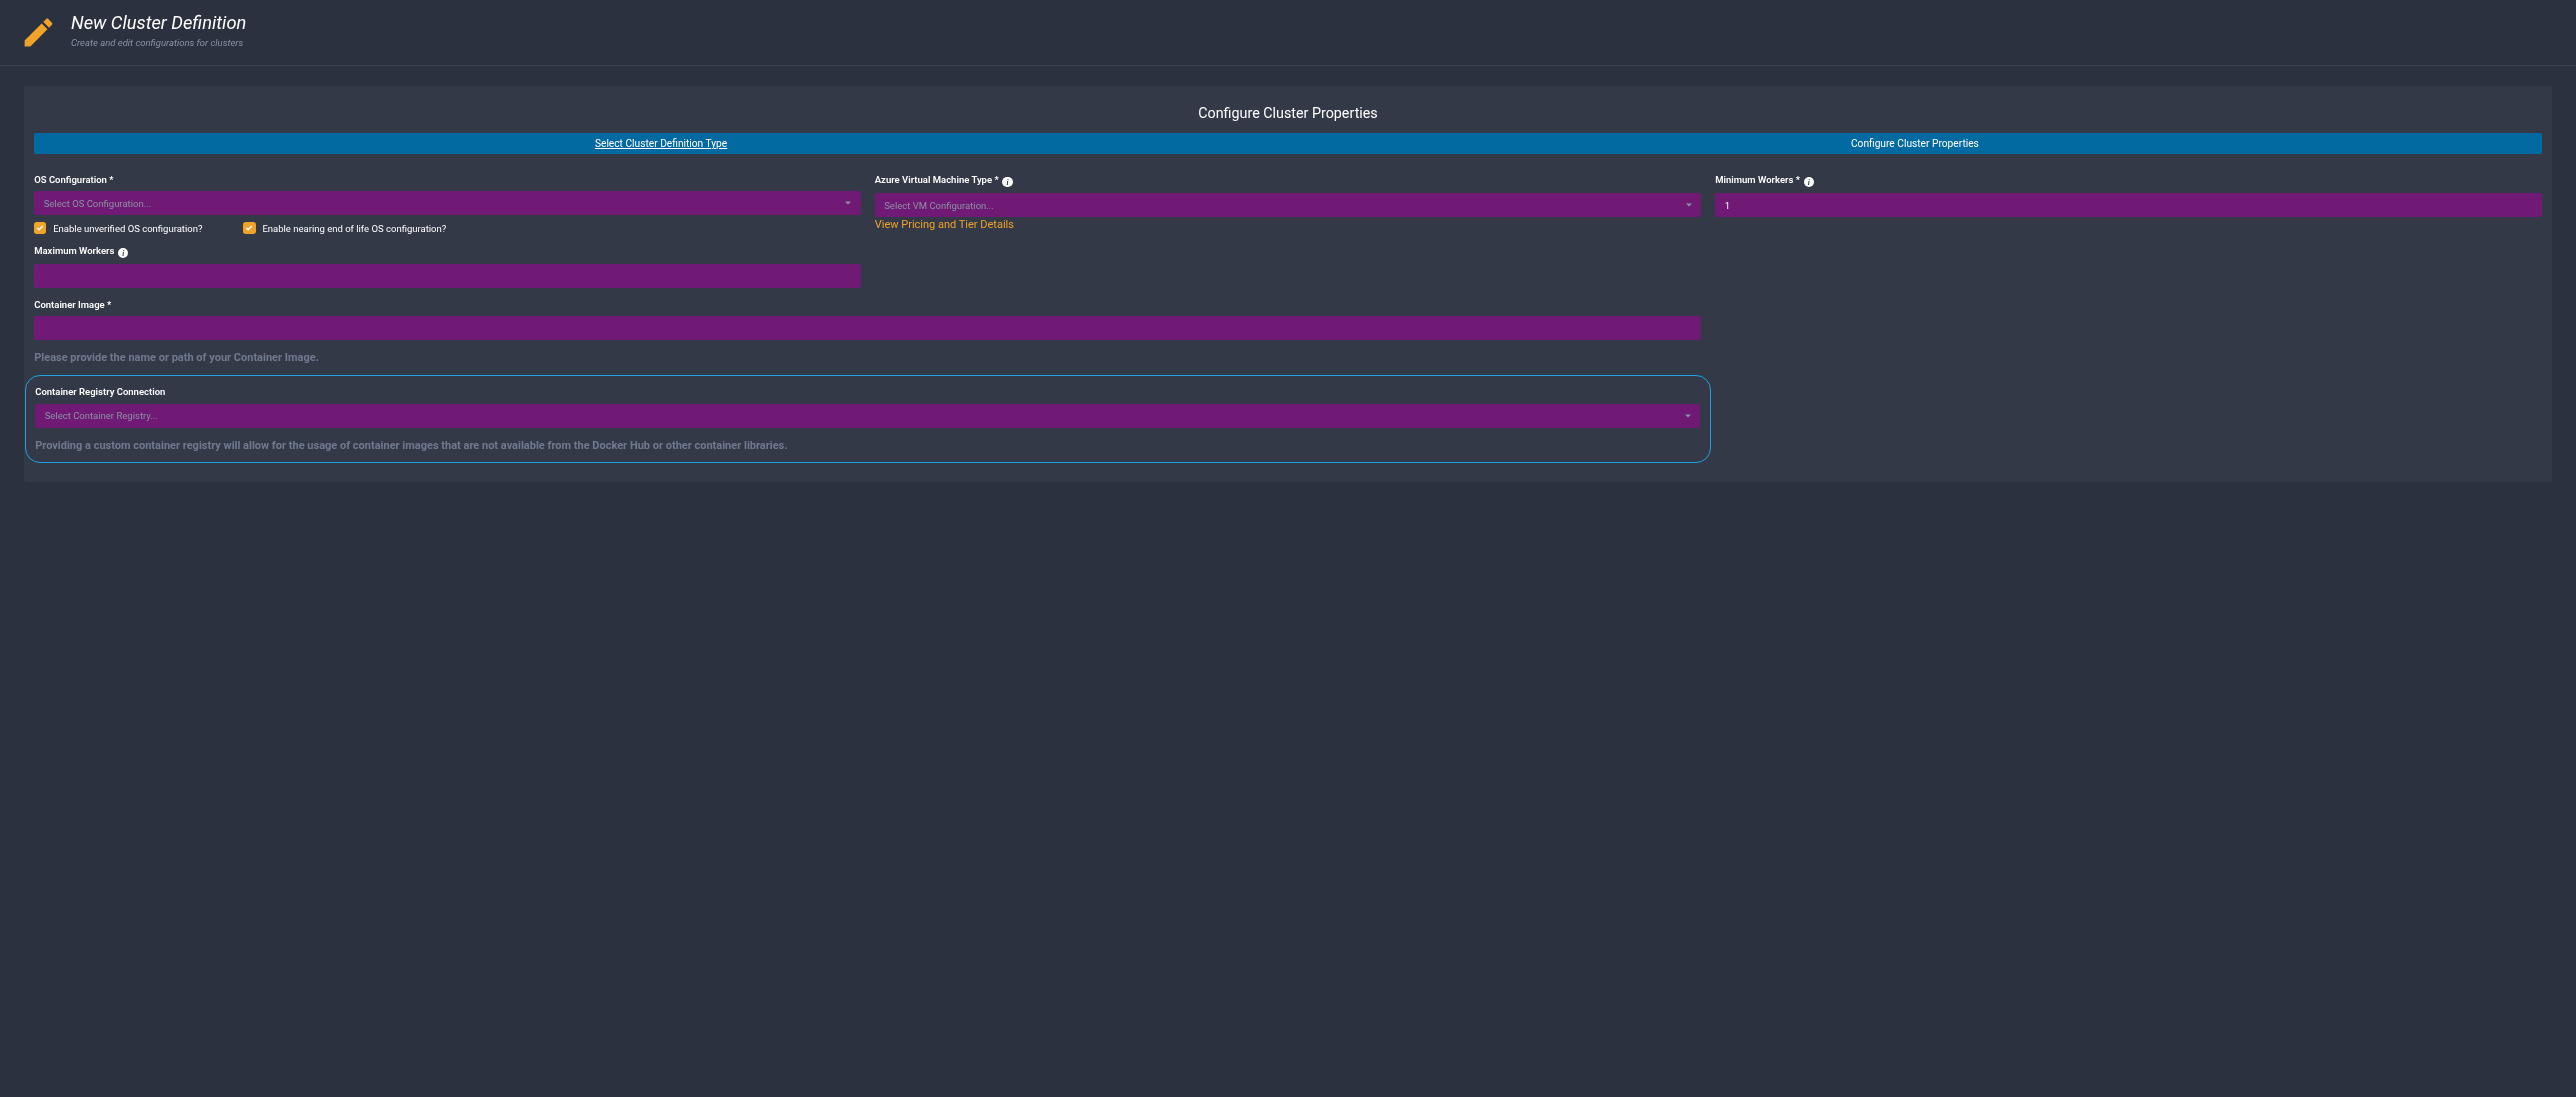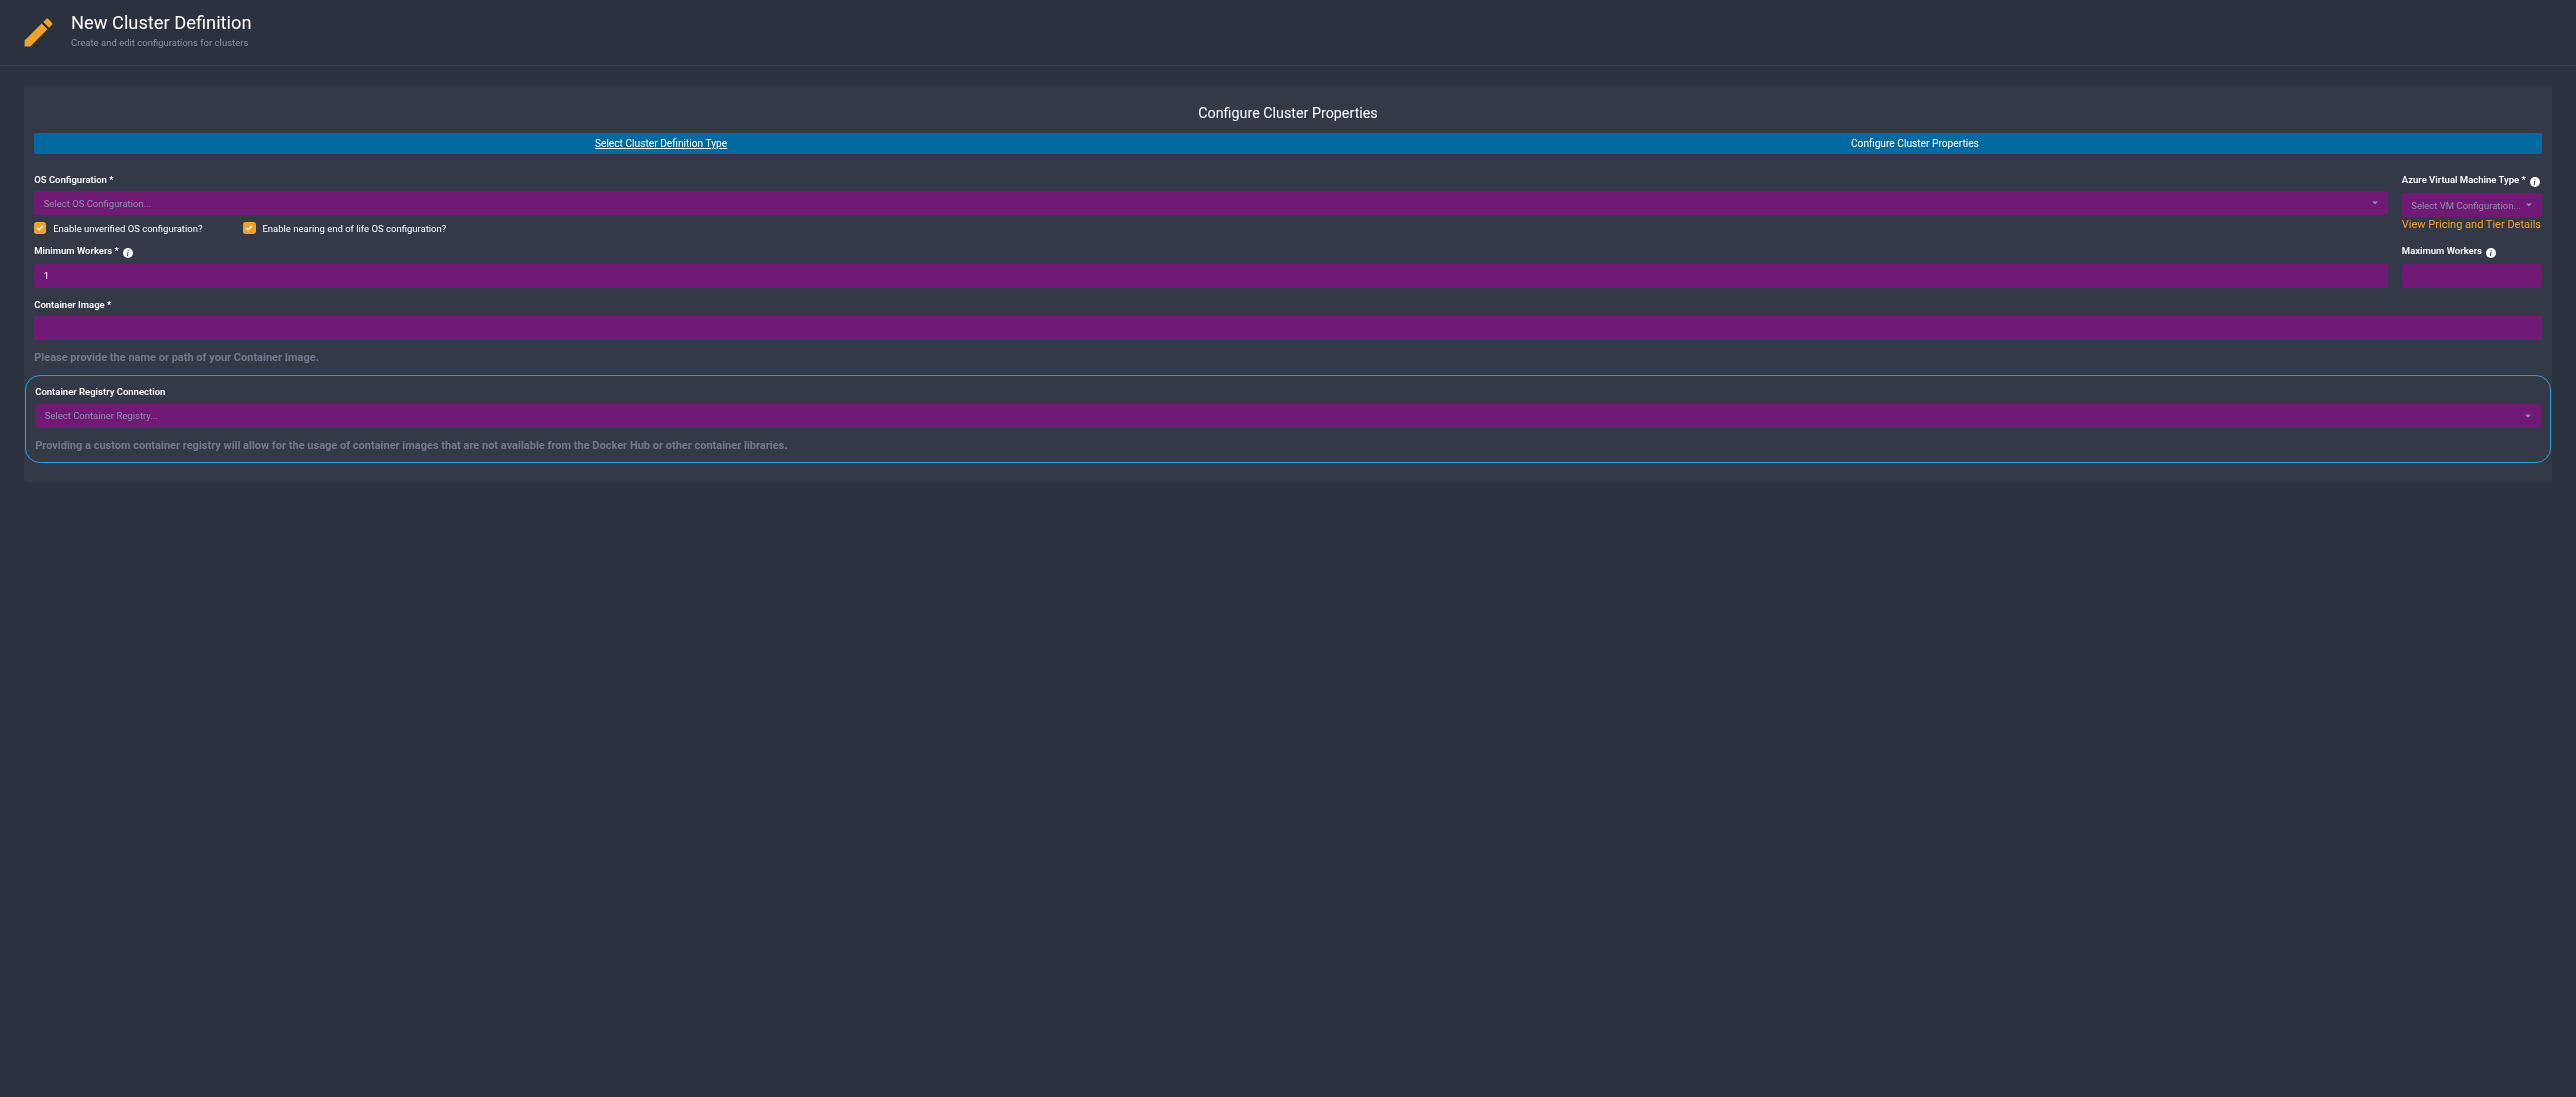--- a/index.html
+++ b/index.html
@@ -20,20 +20,21 @@
       padding: 12.2px 20.4px 12.2px 20.4px;
       border-bottom: 0.7px solid #3a3f4f;
     }
     .header-icon {
       margin-right: 13.6px;
       margin-top: 1.4px;
     }
     .header-text {
       display: flex;
       flex-direction: column;
+      font-style: italic;
     }
     .page-title {
       font-size: 18.3px;
       font-weight: 400;
       color: #ffffff;
       line-height: 1.2;
     }
     .page-subtitle {
       font-size: 9.5px;
       color: #8a92a5;
@@ -65,21 +66,21 @@
       padding: 4.8px 0;
       color: #ffffff;
       font-size: 10.2px;
       cursor: pointer;
     }
     .step-item.linked {
       text-decoration: underline;
     }
     .form-grid {
       display: grid;
-      grid-template-columns: 1fr;
+      grid-template-columns: 1fr 1fr 1fr;
       gap: 0 14px;
       padding: 0 10.2px;
     }
     .form-group {
       margin-bottom: 11px;
     }
     .form-group.full-width {
       grid-column: 1 / span 2;
     }
     .form-label {

